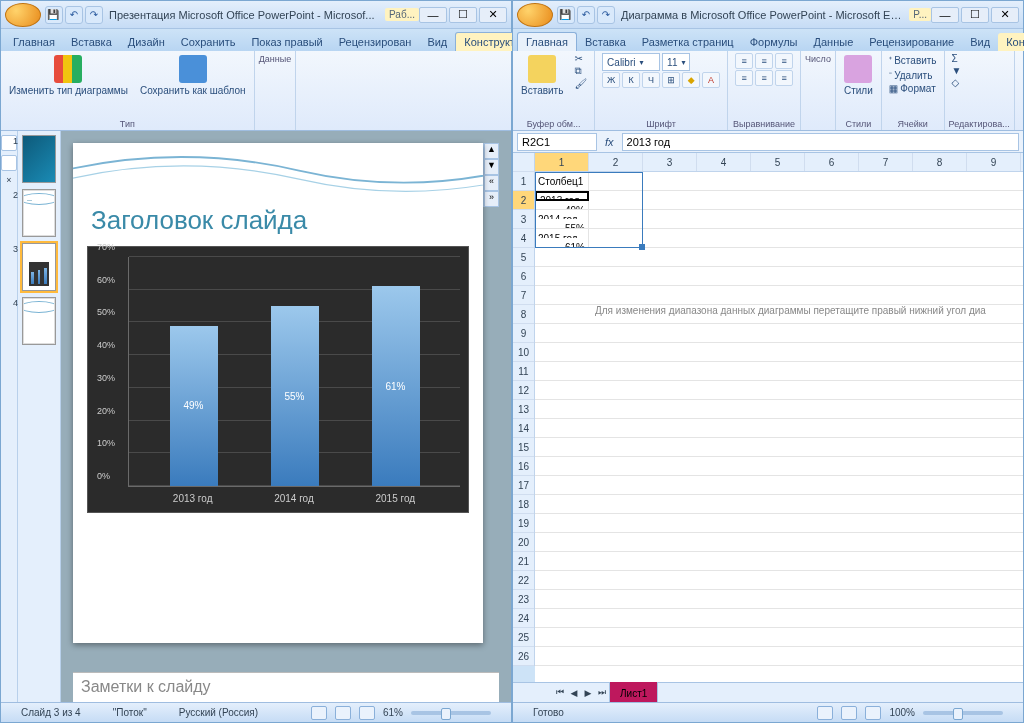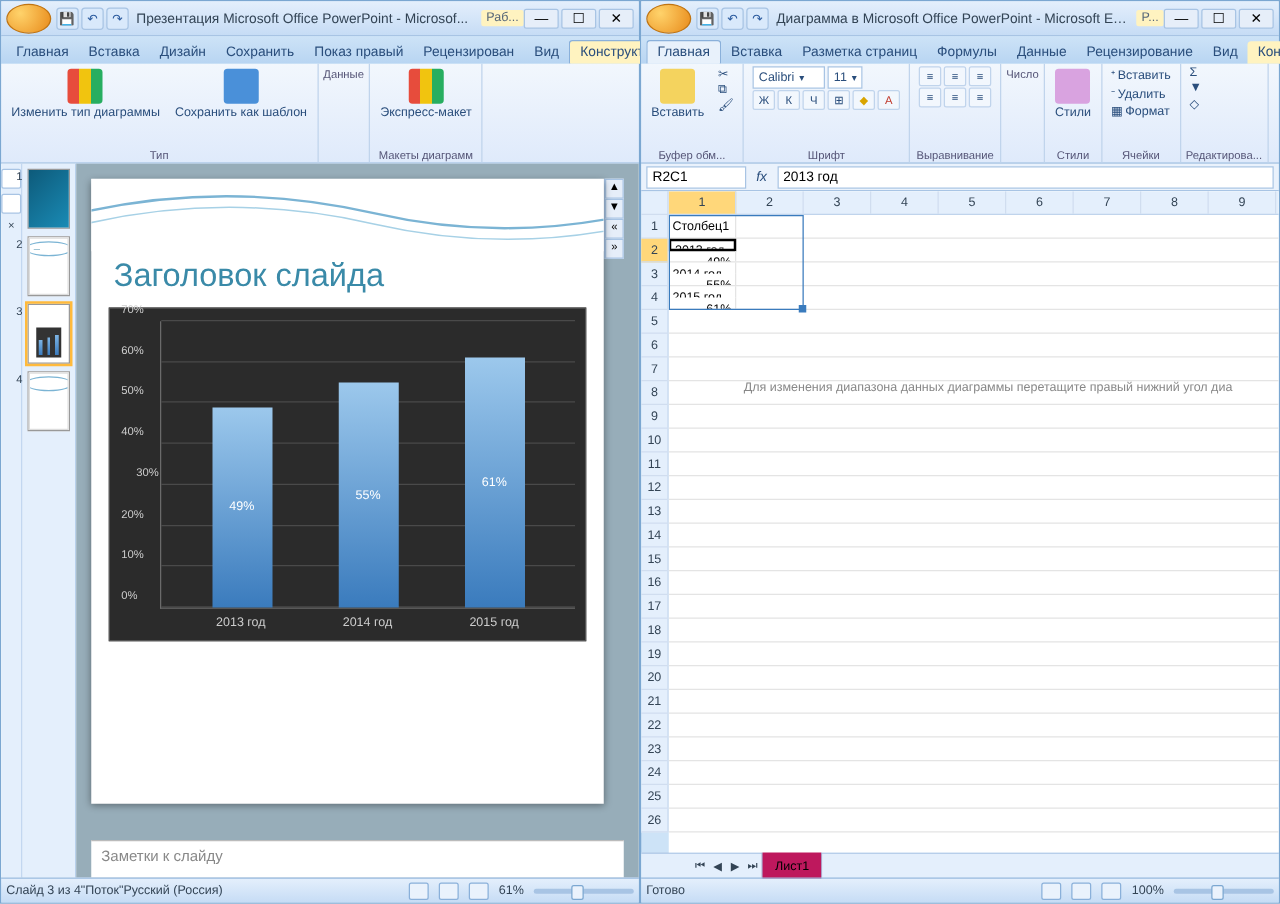--- a/index.html
+++ b/index.html
@@ -31,21 +31,21 @@
 .ricon { width: 28px; height: 28px; background: #8ab0da; border-radius: 3px; }
 .ricon.chart { background: linear-gradient(90deg,#e74c3c 0 33%,#f1c40f 33% 66%,#27ae60 66%); }
 .ricon.save { background: #4a90d9; }
 .ricon.table { background: repeating-linear-gradient(#fff 0 3px,#8ab0da 3px 4px); border:1px solid #8ab0da;}
 .ricon.refresh { background: #7fb169; }
 .ricon.styles { background: #d9a3e0; }
 
 .small-stack { display: flex; flex-direction: column; gap: 1px; font-size: 10px; color: #2a4e7c; }
 .small-row { display: flex; align-items: center; gap: 2px; padding: 0 3px; white-space: nowrap; }
 
-.statusbar { height: 20px; background: linear-gradient(#e4effc,#c6dcf5); border-top: 1px solid #9fbde0; display: flex; align-items: center; font-size: 10px; color: #345; padding: 0 4px; gap: 0; }
+.statusbar { height: 20px; background: linear-gradient(#e4effc,#c6dcf5); border-top: 1px solid #9fbde0; display: flex; align-items: center; font-size: 10px; color: #345; padding: 0 20px; gap: 32px; }
 .statusbar .right { margin-left: auto; display: flex; gap: 8px; align-items: center; }
 .viewbtn { width:16px; height:14px; border:1px solid #8ab0da; background:#eaf2fc; border-radius:2px; }
 .slider { width:80px; height:4px; background:#a8c4e4; border-radius:2px; position:relative; }
 .slider::after{ content:""; position:absolute; left:38%; top:-3px; width:8px; height:10px; background:#eaf2fc; border:1px solid #7ba7d1; border-radius:2px; }
 
 
 .pp-body { flex:1; display:flex; background:#fff; }
 .pp-tabs-left { width:22px; background:#e4effc; border-right:1px solid #b8d0eb; display:flex; flex-direction:column; align-items:center; gap:4px; padding-top:4px; }
 .pp-outline-btn { width:16px; height:16px; border:1px solid #a8c4e4; background:#fff; border-radius:2px; font-size:9px; }
 .thumbs { width:68px; background:#e4effc; border-right:1px solid #b8d0eb; padding:4px; display:flex; flex-direction:column; gap:6px; }
@@ -70,21 +70,21 @@
 .grid-line { position:absolute; left:0; right:0; border-top:1px solid #4a4a4a; }
 .y-label { position:absolute; left:-32px; font-size:9px; color:#ccc; transform:translateY(-50%); }
 .bars-row { position:absolute; left:0; right:0; bottom:0; height:100%; display:flex; justify-content:space-around; align-items:flex-end; padding:0 14px; }
 .bar { width:48px; background:linear-gradient(#9cc8ec,#3a7bbd); position:relative; display:flex; align-items:center; justify-content:center; }
 .bar span { color:#fff; font-size:10px; }
 .x-labels { display:flex; justify-content:space-around; padding:6px 14px 0 46px; }
 .x-labels span { font-size:10px; color:#ccc; }
 .vscroll { width:16px; background:#dbe7f5; border-left:1px solid #a8c4e4; display:flex; flex-direction:column; }
 .vscroll .arrow { height:16px; background:#e6eef9; border:1px solid #a8c4e4; font-size:9px; text-align:center; }
 .vscroll .track { flex:1; }
-.notes { height:30px; background:#fff; border-top:1px solid #bbb; margin:8px 12px 0 12px; font-size:12px; color:#888; padding:5px 8px; }
+.notes { height:30px; background:#fff; border-top:1px solid #bbb; margin:8px 12px 0 12px; font-size:16px; color:#888; padding:5px 8px; }
 
 
 .formula-bar { height:22px; background:#eaf2fc; border-bottom:1px solid #a8c4e4; display:flex; align-items:center; padding:0 4px; gap:4px; font-size:11px; }
 .name-box { width:80px; height:18px; border:1px solid #a8c4e4; background:#fff; padding:0 4px; display:flex; align-items:center; }
 .fx { font-style:italic; color:#2a4e7c; padding:0 4px; }
 .formula-input { flex:1; height:18px; border:1px solid #a8c4e4; background:#fff; padding:0 4px; display:flex; align-items:center; }
 .grid-area { flex:1; display:flex; }
 .rownums { width:22px; background:#e4effc; border-right:1px solid #c0d4ec; }
 .rownum { height:19px; border-bottom:1px solid #d0ddef; font-size:10px; color:#345; text-align:center; line-height:19px; }
 .cells { flex:1; position:relative; background:#fff; overflow:hidden; }
@@ -149,29 +149,20 @@
         <div class="rbtn">
             <div class="ricon save"></div>
             <span>Сохранить как шаблон</span>
           </div>
       </div>
       <div class="rgroup-label">Тип</div>
     </div>
     <div class="rgroup">
       <div class="rgroup-label">Данные</div>
     </div>
-    <div class="rgroup">
-      <div class="rgroup-body">
-        <div class="rbtn">
-            <div class="ricon chart"></div>
-            <span>Экспресс-макет</span>
-          </div>
-      </div>
-      <div class="rgroup-label">Макеты диаграмм</div>
-    </div>
   </div>
 
   <div class="pp-body">
     <div class="pp-tabs-left">
       <div class="pp-outline-btn"></div>
       <div class="pp-outline-btn"></div>
       <div style="font-size:9px;color:#345">×</div>
     </div>
     <div class="thumbs">
       <div class="thumb">
@@ -209,21 +200,21 @@
           <div class="slide-title">Заголовок слайда</div>
           <div class="chart-box">
             <div class="chart-plot" id="chart-plot">
                 <div class="grid-line" style="bottom: 0%;"></div>
                 <div class="y-label" style="bottom: 0%;">0%</div>
                 <div class="grid-line" style="bottom: 14.2857%;"></div>
                 <div class="y-label" style="bottom: 14.2857%; margin-top: 20px;">10%</div>
                 <div class="grid-line" style="bottom: 28.5714%;"></div>
                 <div class="y-label" style="bottom: 28.5714%;">20%</div>
                 <div class="grid-line" style="bottom: 42.8571%;"></div>
-                <div class="y-label" style="bottom: 42.8571%; margin-left: 12px;">30%</div>
+                <div class="y-label" style="bottom: 42.8571%;">30%</div>
                 <div class="grid-line" style="bottom: 57.1429%;"></div>
                 <div class="y-label" style="bottom: 57.1429%;">40%</div>
                 <div class="grid-line" style="bottom: 71.4286%;"></div>
                 <div class="y-label" style="bottom: 71.4286%; text-align: right;">50%</div>
                 <div class="grid-line" style="bottom: 85.7143%;"></div>
                 <div class="y-label" style="bottom: 85.7143%;">60%</div>
                 <div class="grid-line" style="bottom: 100%;"></div>
                 <div class="y-label" style="bottom: 100%;">70%</div>
                 <div class="bars-row">
                   <div class="bar" style="height: 70%;">

